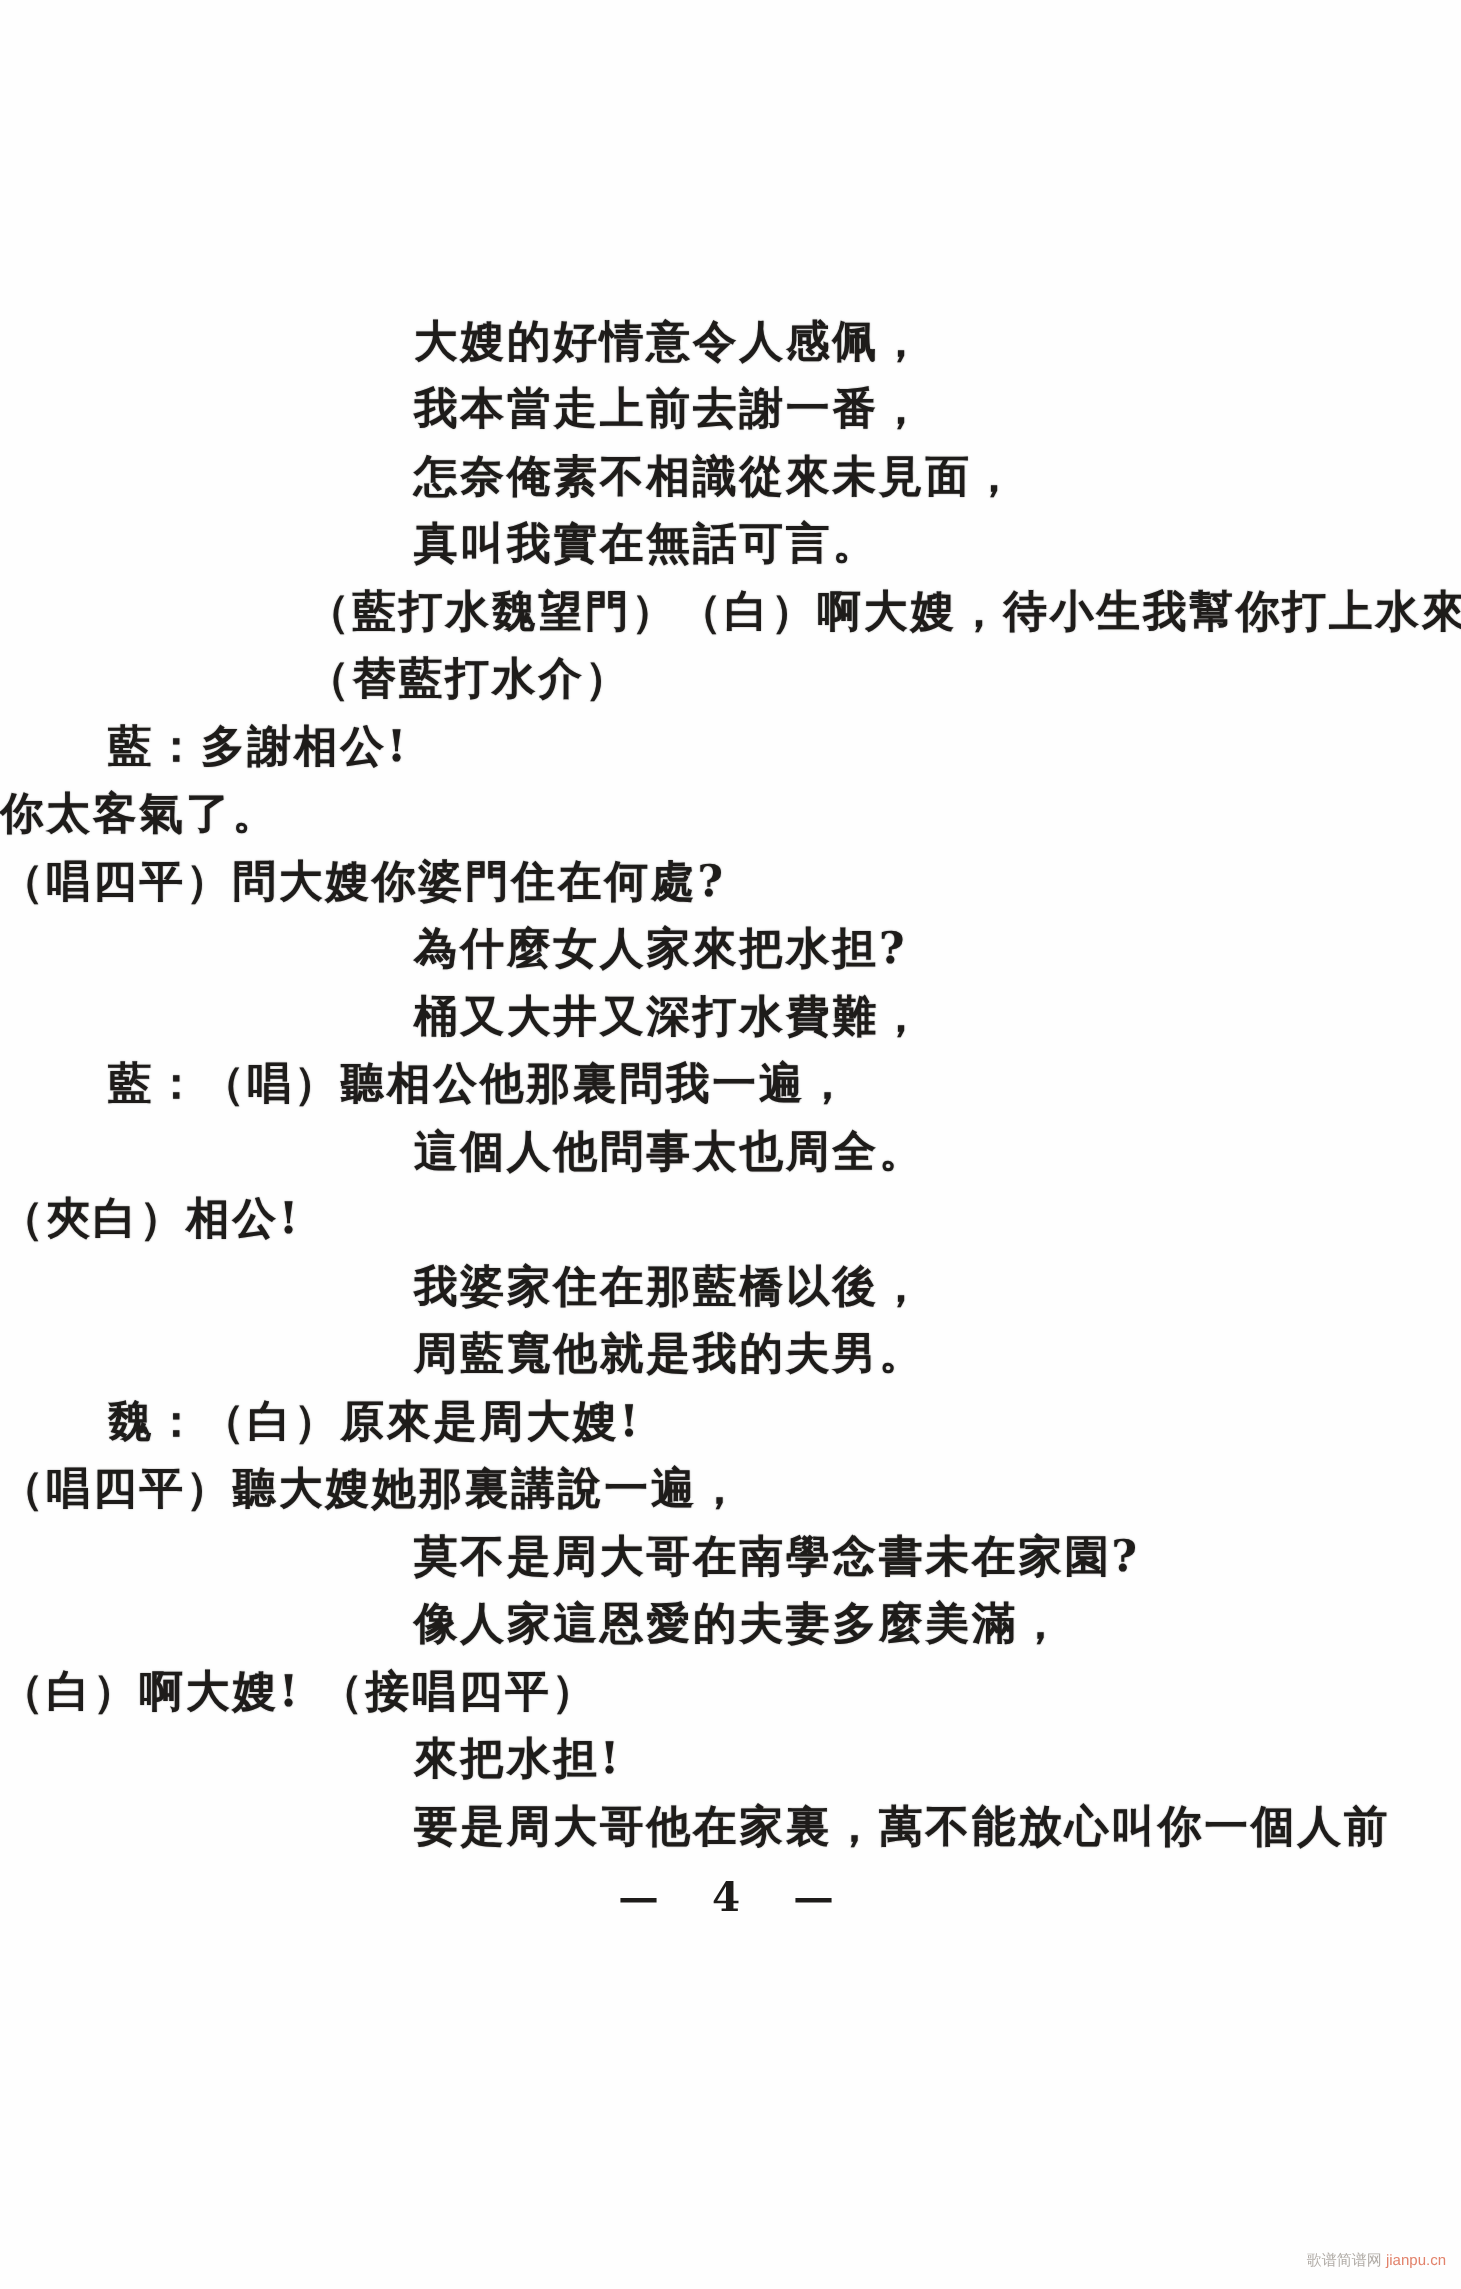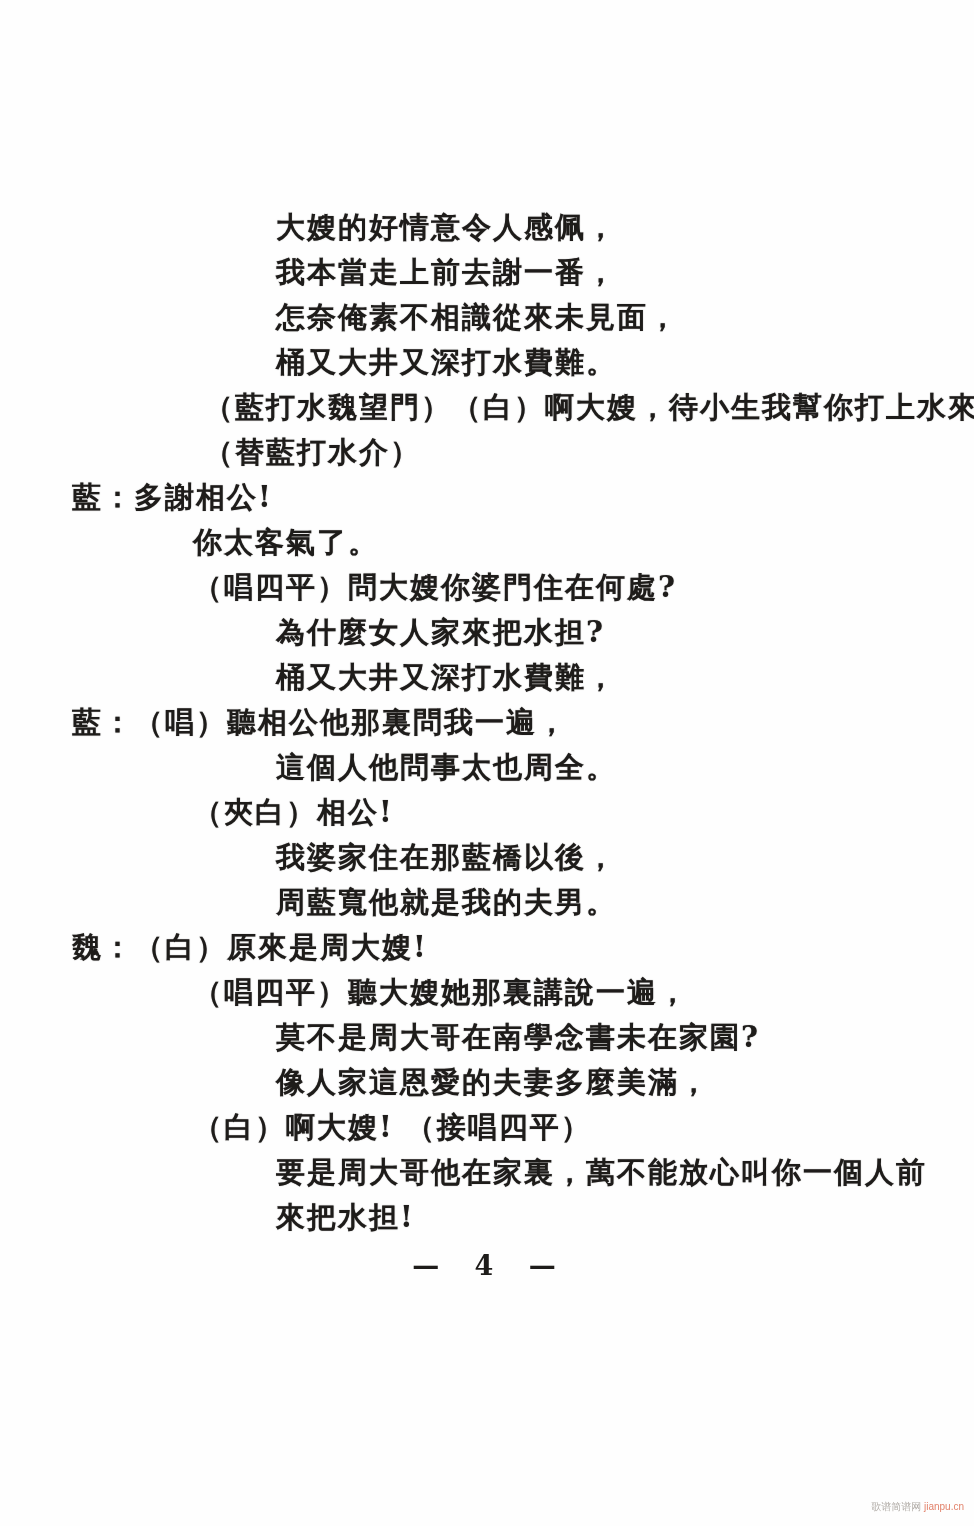--- a/index.html
+++ b/index.html
@@ -26,21 +26,21 @@
     line-height: 45px;
     font-size: 29px;
     letter-spacing: 2px;
     font-weight: bold;
     color: #1e1c1a;
     white-space: nowrap;
     text-shadow: 0 0 1px rgba(30,28,26,0.55);
   }
   .l-verse   { padding-left: 276px; }
   .l-stage   { padding-left: 204px; }
-  .l-cont    { padding-left: 193px; }
+  .l-cont    { }
   .l-speaker { padding-left: 72px; }
   .speaker-label { display: inline-block; min-width: 56px; }
   .page-number {
     margin-top: 10px;
     text-align: center;
     font-size: 27px;
     font-weight: bold;
     color: #1e1c1a;
     letter-spacing: 6px;
     word-spacing: 14px;
@@ -58,21 +58,21 @@
 </style>
 </head>
 <body>
 
 <div class="page">
   <div class="content">
 
     <div class="line l-verse">大嫂的好情意令人感佩，</div>
     <div class="line l-verse">我本當走上前去謝一番，</div>
     <div class="line l-verse">怎奈俺素不相識從來未見面，</div>
-    <div class="line l-verse">桶又大井又深打水費難。</div>
+    <div class="line l-verse">真叫我實在無話可言。</div>
     <div class="line l-stage">（藍打水魏望門）（白）啊大嫂，待小生我幫你打上水來!</div>
     <div class="line l-stage">（替藍打水介）</div>
 
     <div class="line l-speaker">
       <span class="speaker-label">藍：</span><span>多謝相公!</span>
     </div>
 
 
     <div class="line l-cont">你太客氣了。</div>
     <div class="line l-cont">（唱四平）問大嫂你婆門住在何處?</div>
@@ -89,22 +89,22 @@
     <div class="line l-verse">周藍寬他就是我的夫男。</div>
 
     <div class="line l-speaker">
       <span class="speaker-label">魏：</span><span>（白）原來是周大嫂!</span>
     </div>
 
     <div class="line l-cont">（唱四平）聽大嫂她那裏講說一遍，</div>
     <div class="line l-verse">莫不是周大哥在南學念書未在家園?</div>
     <div class="line l-verse">像人家這恩愛的夫妻多麼美滿，</div>
     <div class="line l-cont">（白）啊大嫂!  （接唱四平）</div>
+    <div class="line l-verse">來把水担!</div>
     <div class="line l-verse">要是周大哥他在家裏，萬不能放心叫你一個人前</div>
-    <div class="line l-verse">來把水担!</div>
 
     <div class="page-number">— 4 —</div>
   </div>
 
   <div class="watermark">
     <span class="wm-site">歌谱简谱网</span>
     <span class="wm-url">jianpu.cn</span>
   </div>
 </div>
 

